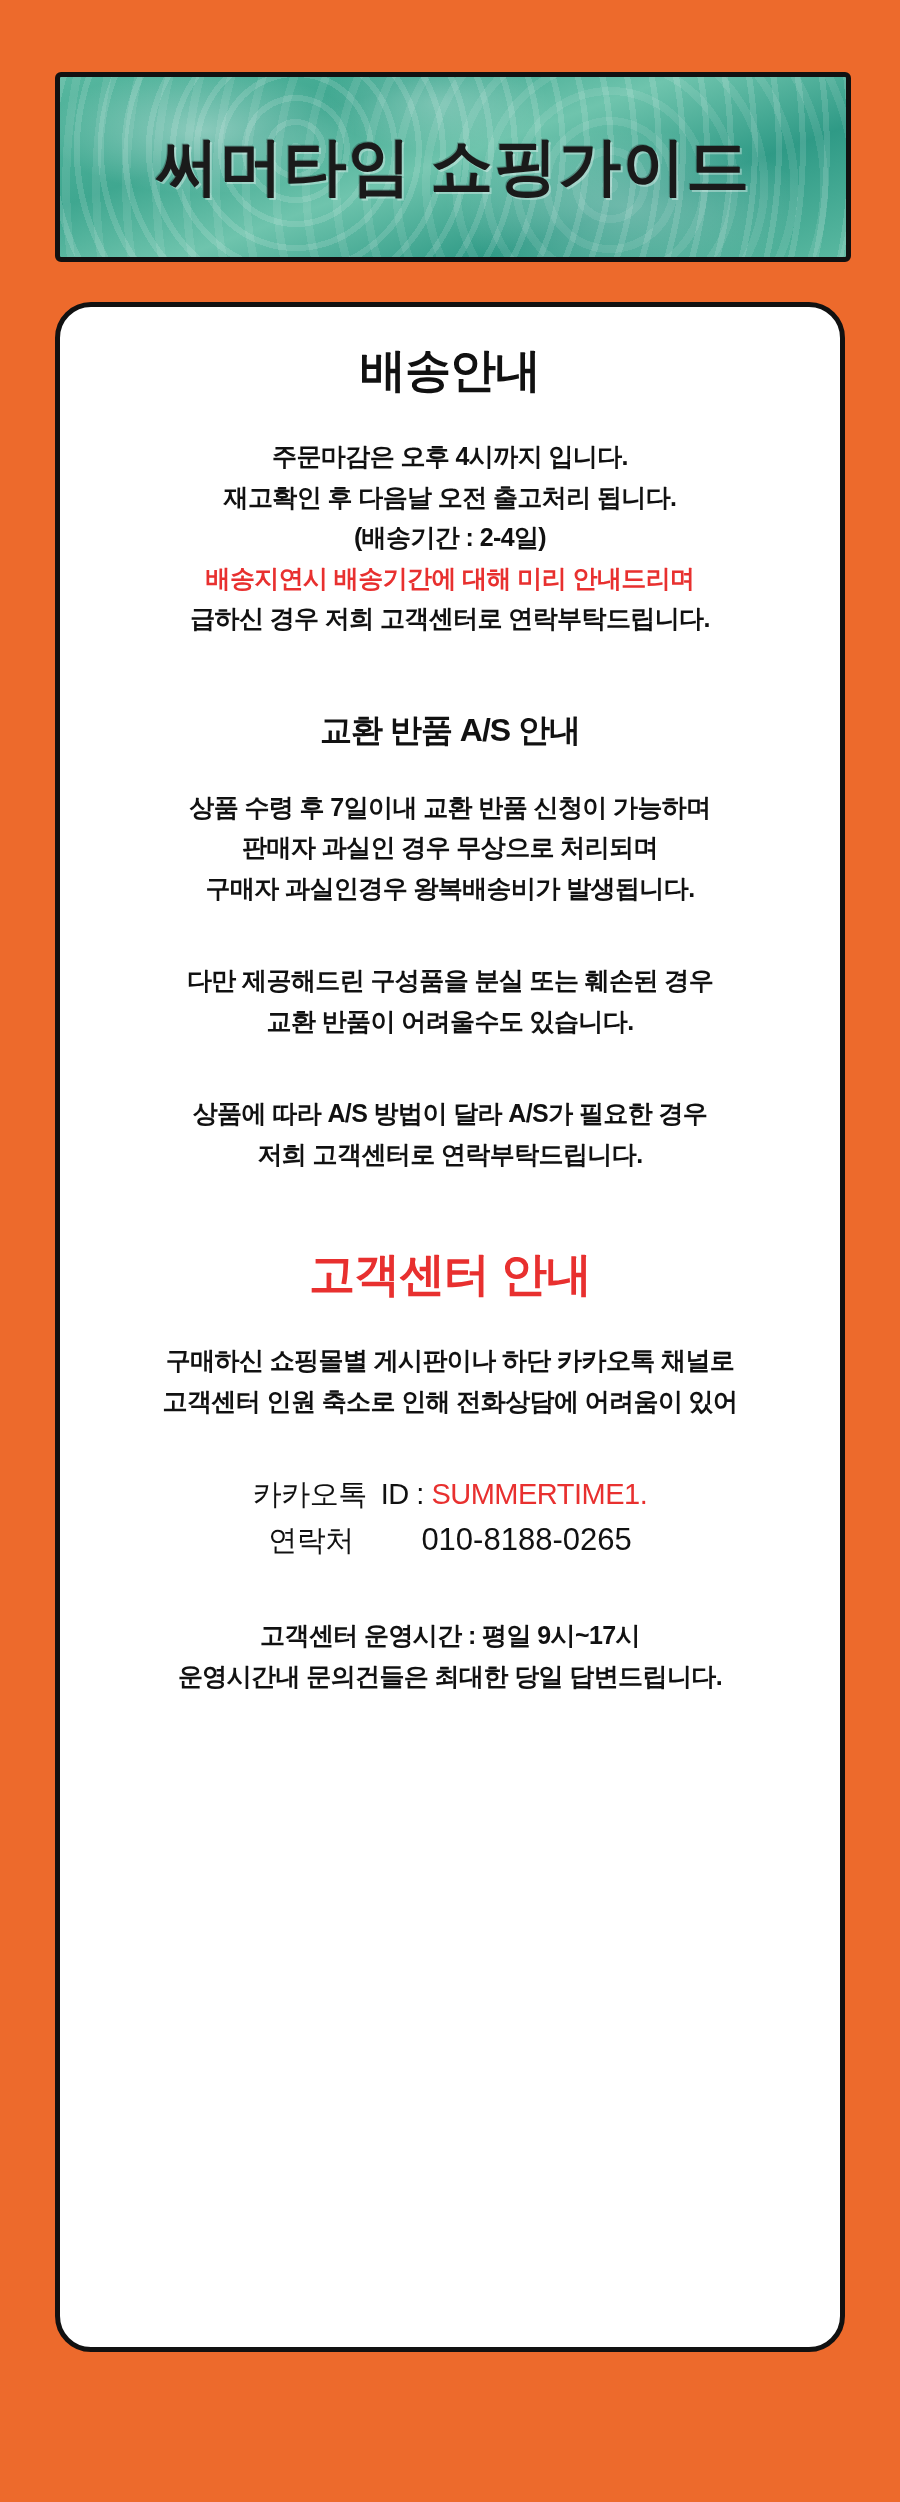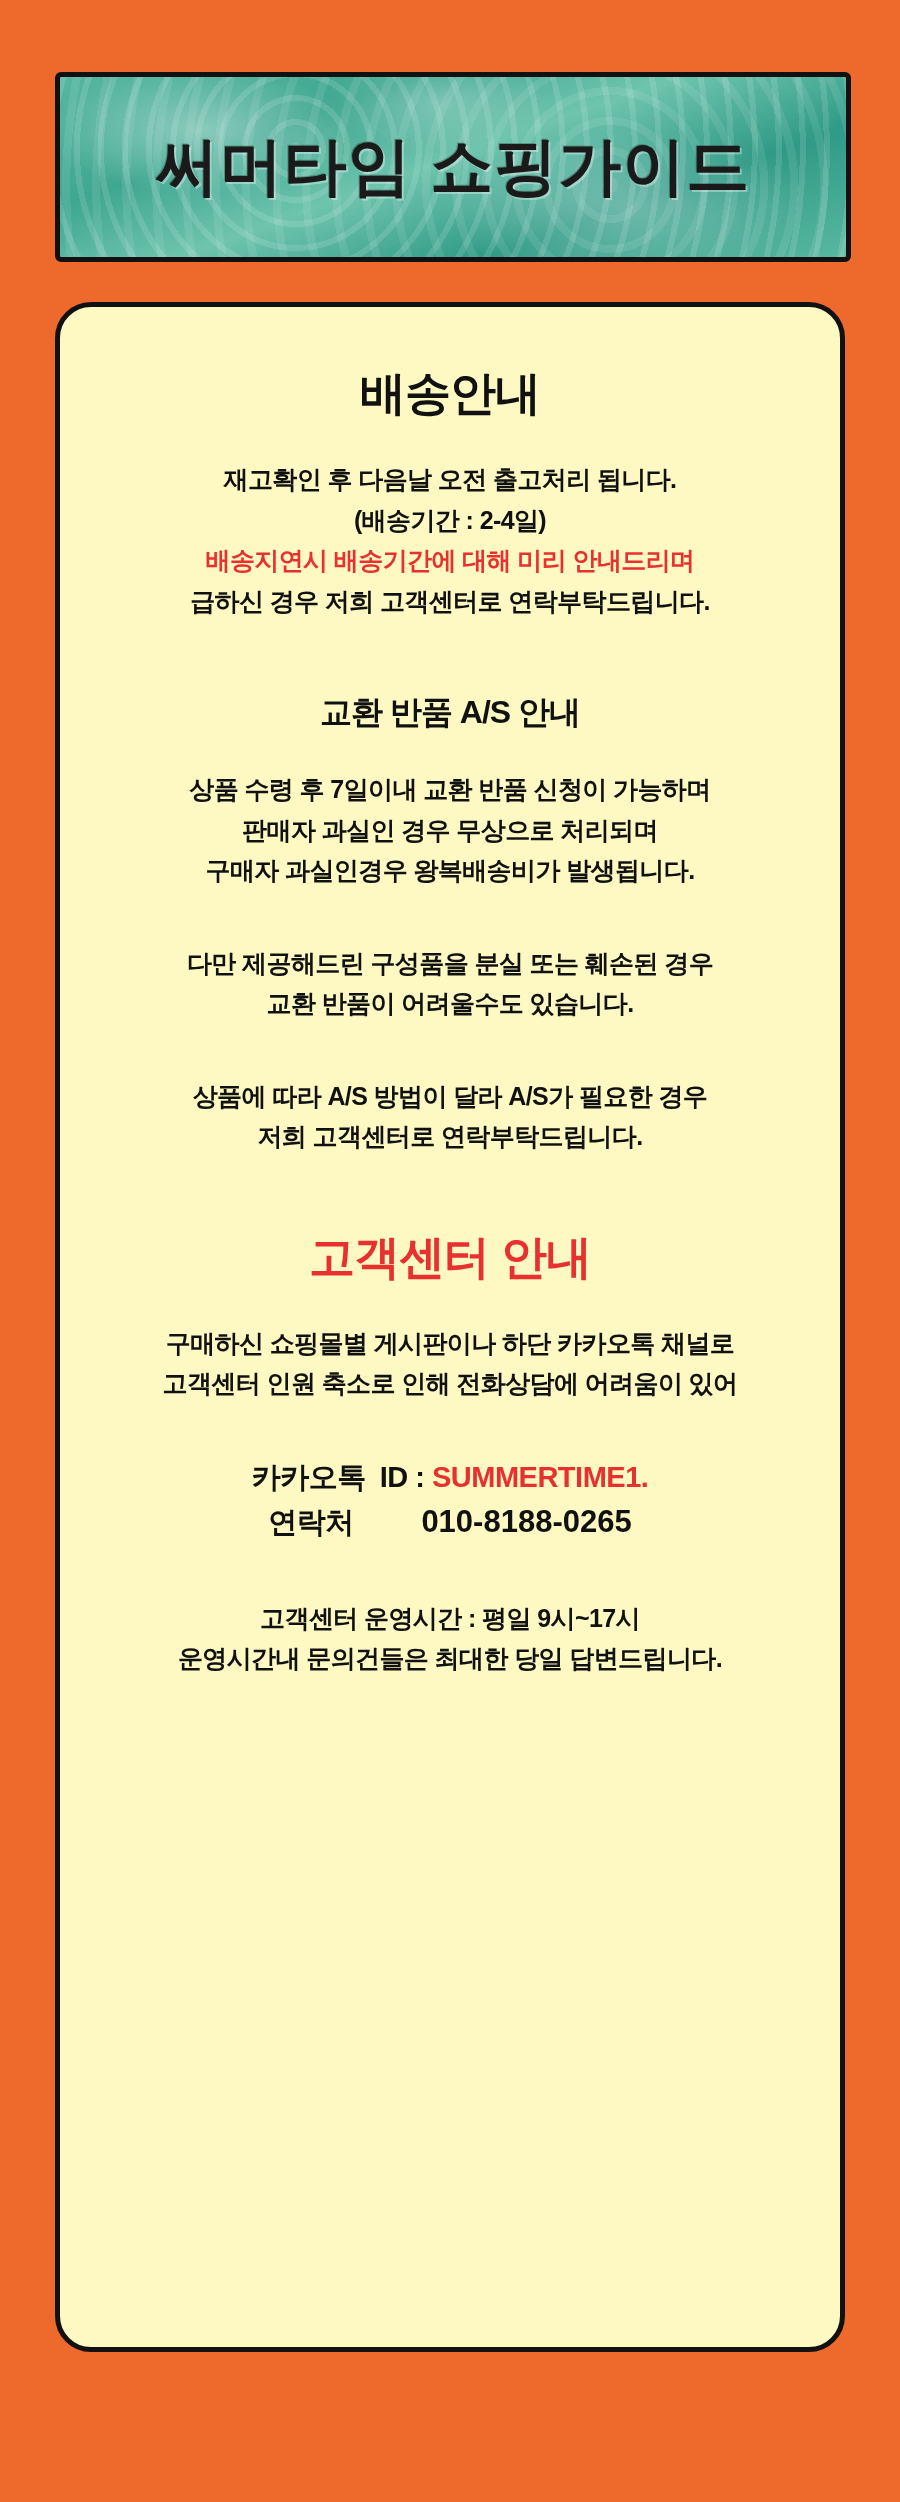--- a/index.html
+++ b/index.html
@@ -58,24 +58,24 @@
     color: #1a1a1a;
     text-shadow:
       2px 2px 0 rgba(255,255,255,0.35),
       -1px -1px 0 rgba(0,0,0,0.25);
     white-space: nowrap;
   }
 
   
   .card {
     margin: 40px 55px 0 55px;
-    background: #fef9c3;
+    background: #ffffff;
     border: 5px solid #111111;
     border-radius: 36px;
-    padding: 56px 40px 52px 40px;
+    padding: 33px 40px 52px 40px;
     text-align: center;
     min-height: 2050px;
   }
 
   .h1 {
     font-size: 46px;
     font-weight: bold;
     color: #111;
     letter-spacing: -1px;
     margin-bottom: 34px;
@@ -95,21 +95,21 @@
     letter-spacing: -0.6px;
   }
   .line.red { color: #E8302F; }
   .gap-md { height: 52px; }
   .gap-lg { height: 70px; }
 
   .section { margin-top: 0; }
 
   .contact-row {
     font-size: 29px;
-    font-weight: bold;
+    font-weight: normal;
     color: #111;
     letter-spacing: -0.5px;
     line-height: 1.5;
   }
   .contact-row .accent {
     color: #E8302F;
   }
   .contact-row .sp { display: inline-block; width: 14px; }
   .contact-row .num {
     font-size: 31px;
@@ -131,20 +131,21 @@
 <div class="page">
 
   <div class="banner-wrap">
     <div class="banner-title">써머타임 쇼핑가이드</div>
   </div>
 
   <div class="card">
 
     <div class="section">
       <div class="h1">배송안내</div>
+      <div class="line">주문마감은 오후 4시까지 입니다.</div>
       <div class="line">재고확인 후 다음날 오전 출고처리 됩니다.</div>
       <div class="line">(배송기간 : 2-4일)</div>
       <div class="line red">배송지연시 배송기간에 대해 미리 안내드리며</div>
       <div class="line">급하신 경우 저희 고객센터로 연락부탁드립니다.</div>
     </div>
 
     <div class="gap-lg"></div>
 
     <div class="section">
       <div class="h1 big">교환 반품 A/S 안내</div>

